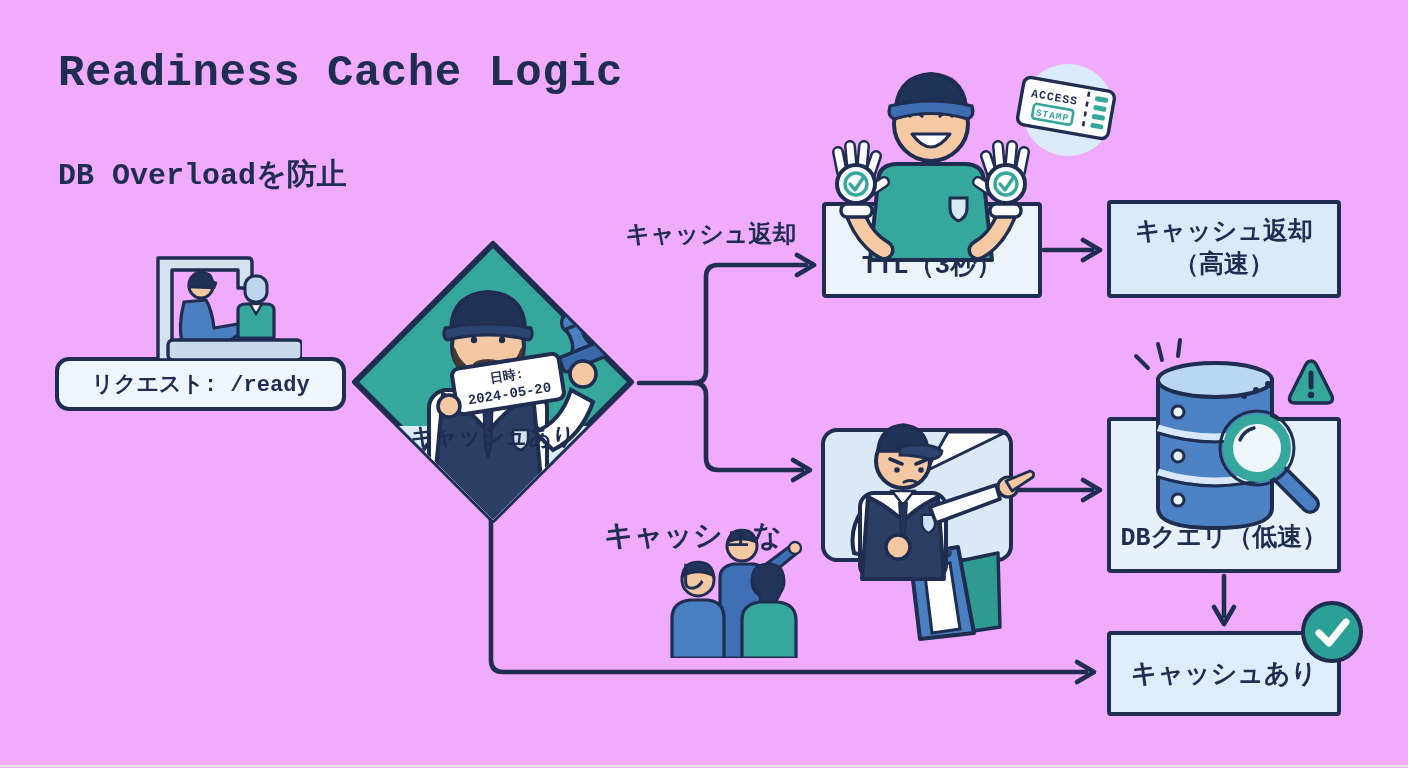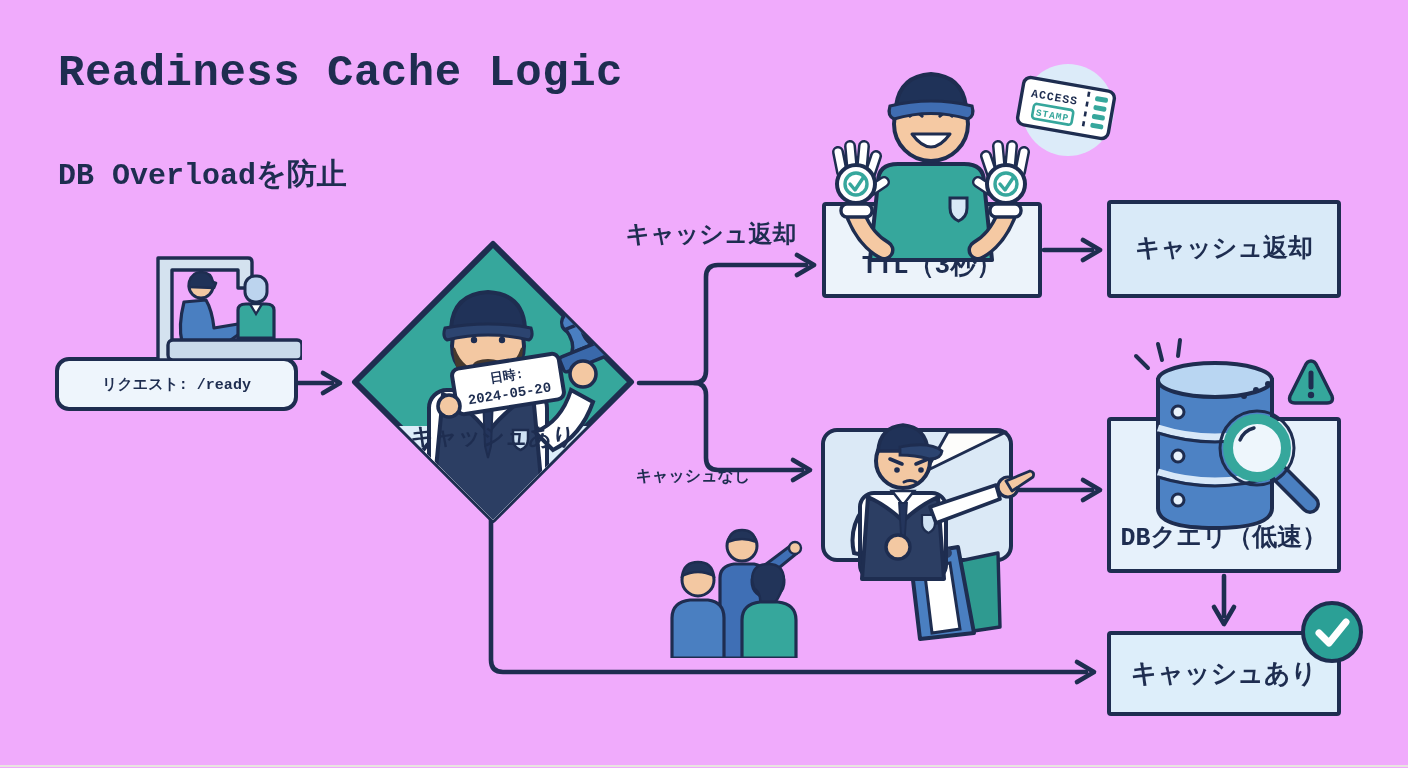--- a/index.html
+++ b/index.html
@@ -42,21 +42,21 @@
       <path d="M1044,250 H1092" marker-end="url(#arw)"></path>
       <path d="M1014,490 H1092" marker-end="url(#arw)"></path>
       <path d="M1224,576 V616" marker-end="url(#arw)"></path>
       <path d="M491,516 V660 Q491,672 503,672 H1086" marker-end="url(#arw)"></path>
     </g>
   </svg>
 
   <div class="abs title">Readiness Cache Logic</div>
   <div class="abs subtitle">DB Overloadを防止</div>
 
-  <div class="box" style="left:55px;top:357px;width:243px;height:54px;border-radius:14px;background:#eef5fc;font-size:15px;text-align:center;">
+  <div class="box" style="left:55px;top:357px;width:291px;height:54px;border-radius:14px;background:#eef5fc;font-size:22px;text-align:center;">
     <span>リクエスト: /ready</span>
   </div>
 
   <svg class="illus" style="left:148px;top:250px" width="154" height="110" viewBox="0 0 154 110">
     <path d="M10,8 H100 Q104,8 104,12 V38 H90 V20 H24 V110 H10 Z" fill="#d4e2ef" stroke="#1e2d50" stroke-width="3.4" stroke-linejoin="round"></path>
 
     <path d="M36,52 Q30,76 34,92 L80,92 L94,82 Q96,76 90,74 L66,78 Q64,60 58,50 Z" fill="#4a7fc1" stroke="#1e2d50" stroke-width="3.2" stroke-linejoin="round"></path>
     <circle cx="53" cy="36" r="12" fill="#f3c8a2" stroke="#1e2d50" stroke-width="3"></circle>
     <path d="M41,32 Q44,22 53,22 Q63,22 65,32 L68,33 L66,38 L41,37 Z" fill="#203258" stroke="#1e2d50" stroke-width="2.6" stroke-linejoin="round"></path>
 
@@ -103,21 +103,21 @@
         <rect x="-54" y="-23" width="108" height="46" rx="7" fill="#ffffff" stroke="#1e2d50" stroke-width="4"></rect>
         <text x="0" y="-4" text-anchor="middle" font-size="13" font-weight="bold" fill="#1e2d50">日時:</text>
         <text x="0" y="14" text-anchor="middle" font-size="14" font-weight="bold" fill="#1e2d50">2024-05-20</text>
       </g>
       <circle cx="104" cy="172" r="11" fill="#f3c8a2" stroke="#1e2d50" stroke-width="3.6"></circle>
     </g>
   </svg>
   <div class="edge-label" style="left:345px;top:421px;width:296px;font-size:23px;z-index:4">キャッシュあり</div>
 
   <div class="edge-label" style="left:616px;top:218px;width:190px;font-size:24px">キャッシュ返却</div>
-  <div class="edge-label" style="left:598px;top:466px;width:190px;font-size:16px">キャッシュなし</div>
+  <div class="edge-label" style="left:598px;top:516px;width:190px;font-size:29px">キャッシュなし</div>
 
   <div class="box" style="left:822px;top:202px;width:220px;height:96px;font-size:26px;align-items:flex-end;padding-bottom:12px;background:#ecf3fa;">
     <span>TTL（3秒）</span>
   </div>
 
   <svg class="illus" style="left:826px;top:64px" width="210" height="235" viewBox="0 0 210 235">
     <path d="M52,118 Q52,100 72,100 L138,100 Q158,100 158,118 L166,196 L44,196 Z" fill="#36a79c" stroke="#1e2d50" stroke-width="4" stroke-linejoin="round"></path>
     <path d="M124,134 h17 v10 q0,9 -8.5,13 q-8.5,-4 -8.5,-13 Z" fill="#d7e8f7" stroke="#1e2d50" stroke-width="3"></path>
     <circle cx="105" cy="60" r="37" fill="#f5c9a3" stroke="#1e2d50" stroke-width="4"></circle>
     <path d="M86,70 Q105,96 124,70 Z" fill="#ffffff" stroke="#1e2d50" stroke-width="3" stroke-linejoin="round"></path>
@@ -161,20 +161,21 @@
         <rect x="85" y="42" width="13" height="5" rx="2"></rect>
         <rect x="85" y="51" width="13" height="5" rx="2"></rect>
         <rect x="85" y="60" width="13" height="5" rx="2"></rect>
       </g>
     </g>
   </svg>
 
   <div class="box lbl2" style="left:1107px;top:200px;width:234px;height:98px;font-size:25px;background:#d9eaf8;">
     <div>
       <div>キャッシュ返却</div>
+      <div>（高速）</div>
     </div>
   </div>
 
 
   <svg class="illus" style="left:800px;top:405px" width="245" height="250" viewBox="0 0 245 250">
     <rect x="23" y="25" width="188" height="130" rx="14" fill="#dbe9f6" stroke="#1e2d50" stroke-width="4"></rect>
     <path d="M148,27 L206,27 L126,66 Z" fill="#fdfdfb" stroke="#1e2d50" stroke-width="3" stroke-linejoin="round"></path>
 
     <path d="M150,158 L198,148 L200,222 L160,228 Z" fill="#2f9a90" stroke="#1e2d50" stroke-width="3.4" stroke-linejoin="round"></path>
     <path d="M110,150 L158,142 L174,228 L120,234 Z" fill="#4a7fc1" stroke="#1e2d50" stroke-width="4" stroke-linejoin="round"></path>

